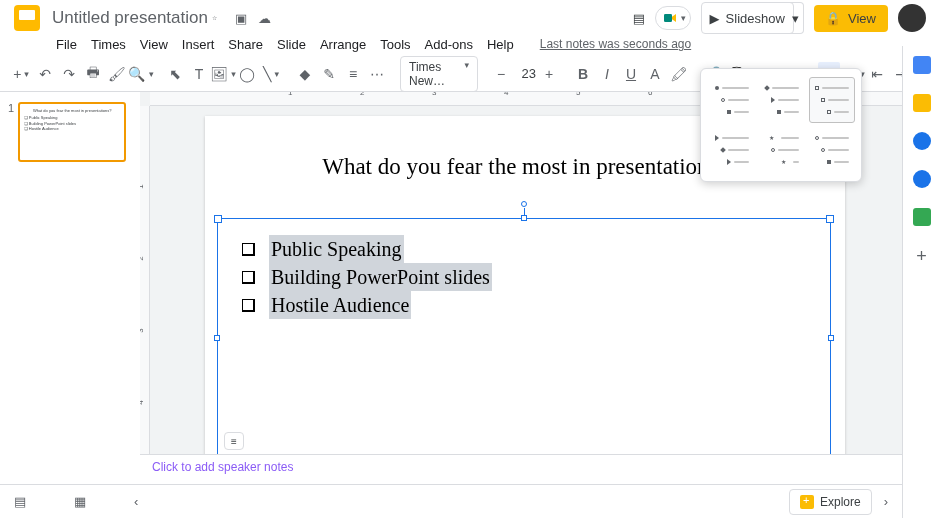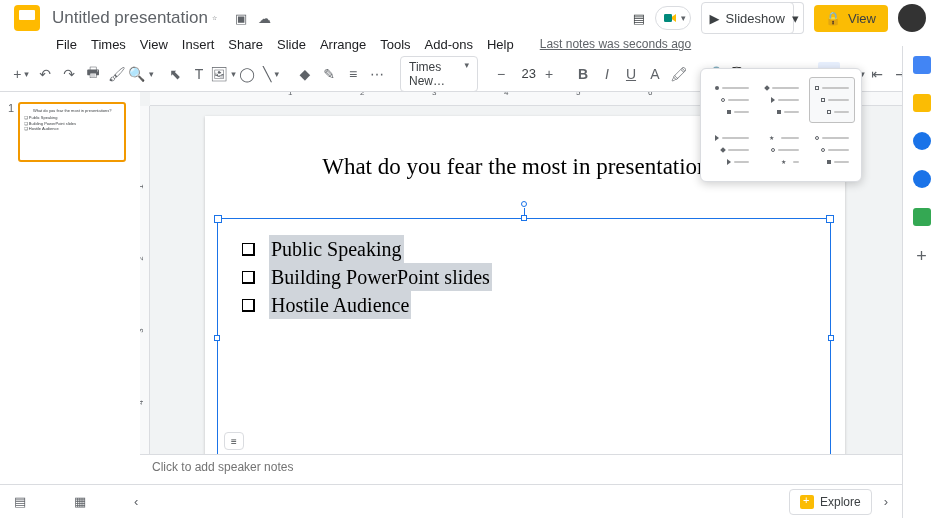--- a/index.html
+++ b/index.html
@@ -81,21 +81,21 @@
   .bline { height: 2px; background: #c7c7c7; flex: 1; border-radius:1px; }
   .dot { background:#5f6368; border-radius:50%; width:4px; height:4px; }
   .circ { border:1px solid #5f6368; border-radius:50%; width:4px; height:4px; }
   .sq { background:#5f6368; width:4px; height:4px; }
   .sqo { border:1px solid #5f6368; width:4px; height:4px; }
   .dia { background:#5f6368; width:4px; height:4px; transform:rotate(45deg); }
   .arr { width:0; height:0; border-left:4px solid #5f6368; border-top:3px solid transparent; border-bottom:3px solid transparent; }
   .star { font-size:6px; line-height:4px; }
   
   
-  .notes { position: absolute; bottom: 34px; left: 140px; right: 38px; height: 30px; background: #fff; border-top: 1px solid #dadce0; padding: 5px 12px; font-size: 12px; color: #737373; }
+  .notes { position: absolute; bottom: 34px; left: 140px; right: 38px; height: 30px; background: #fff; border-top: 1px solid #dadce0; padding: 5px 12px; font-size: 12px; color: #8b5cf6; }
   
   
   .footer { position: absolute; bottom: 0; left: 0; right: 38px; height: 34px; background: #fff; border-top: 1px solid #dadce0; display: flex; align-items: center; padding: 0 14px; }
   .view-btn { width: 20px; height: 16px; margin-right: 40px; color:#5f6368; display:flex; align-items:center; }
   .explore-btn { margin-left: auto; border: 1px solid #dadce0; border-radius: 4px; padding: 5px 10px; font-size: 12px; display: flex; align-items: center; gap: 6px; }
   .explore-icon { width:14px; height:14px; background:#fbbc04; border-radius:2px; position:relative; }
   .explore-icon::after { content:"+"; position:absolute; color:#fff; font-size:11px; top:-1px; left:3px; }
   .chev { margin-left:12px; color:#5f6368; }
   
   

